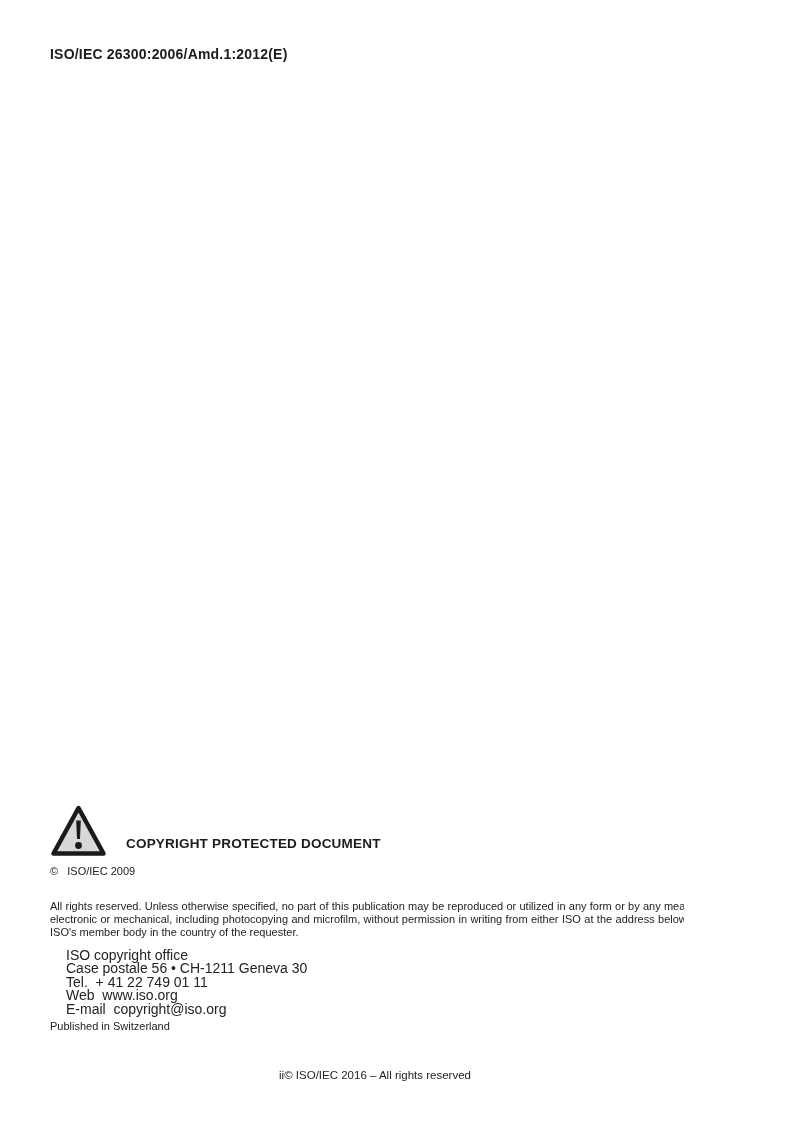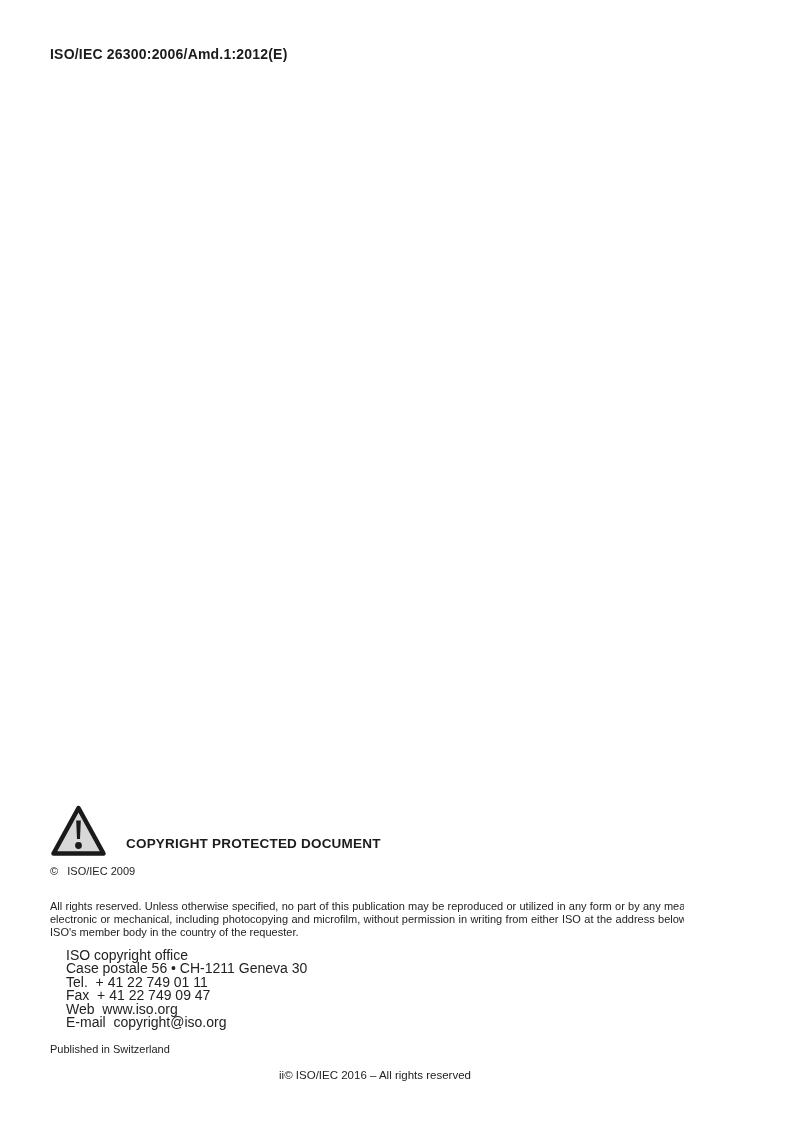--- a/index.html
+++ b/index.html
@@ -66,21 +66,21 @@
   .address-block {
     margin-top: 9px;
     margin-left: 16px;
     font-size: 14px;
     line-height: 13.5px;
   }
   .address-line {
     white-space: pre;
   }
   .published-line {
-    margin-top: 13px;
+    margin-top: 4px;
     font-size: 11px;
     line-height: 13.5px;
     white-space: pre;
   }
   .doc-footer {
     position: absolute;
     top: 1069px;
     left: 50px;
     width: 650px;
     display: flex;
@@ -112,21 +112,20 @@
     </div>
 
     <div class="copyright-line">©   ISO/IEC 2009</div>
 
     <div class="copyright-body">All rights reserved. Unless otherwise specified, no part of this publication may be reproduced or utilized in any form or by any means, electronic or mechanical, including photocopying and microfilm, without permission in writing from either ISO at the address below or ISO's member body in the country of the requester.</div>
 
     <div class="address-block">
       <div class="address-line">ISO copyright office</div>
       <div class="address-line">Case postale 56 • CH-1211 Geneva 30</div>
       <div class="address-line">Tel.  + 41 22 749 01 11</div>
-      <div class="address-line">Fax  + 41 22 749 09 47</div>
       <div class="address-line">Web  www.iso.org</div>
       <div class="address-line">E-mail  copyright@iso.org</div>
     </div>
 
     <div class="published-line">Published in Switzerland</div>
 
   </div>
 
   <div class="doc-footer">
     <span class="footer-page-num">ii</span>

